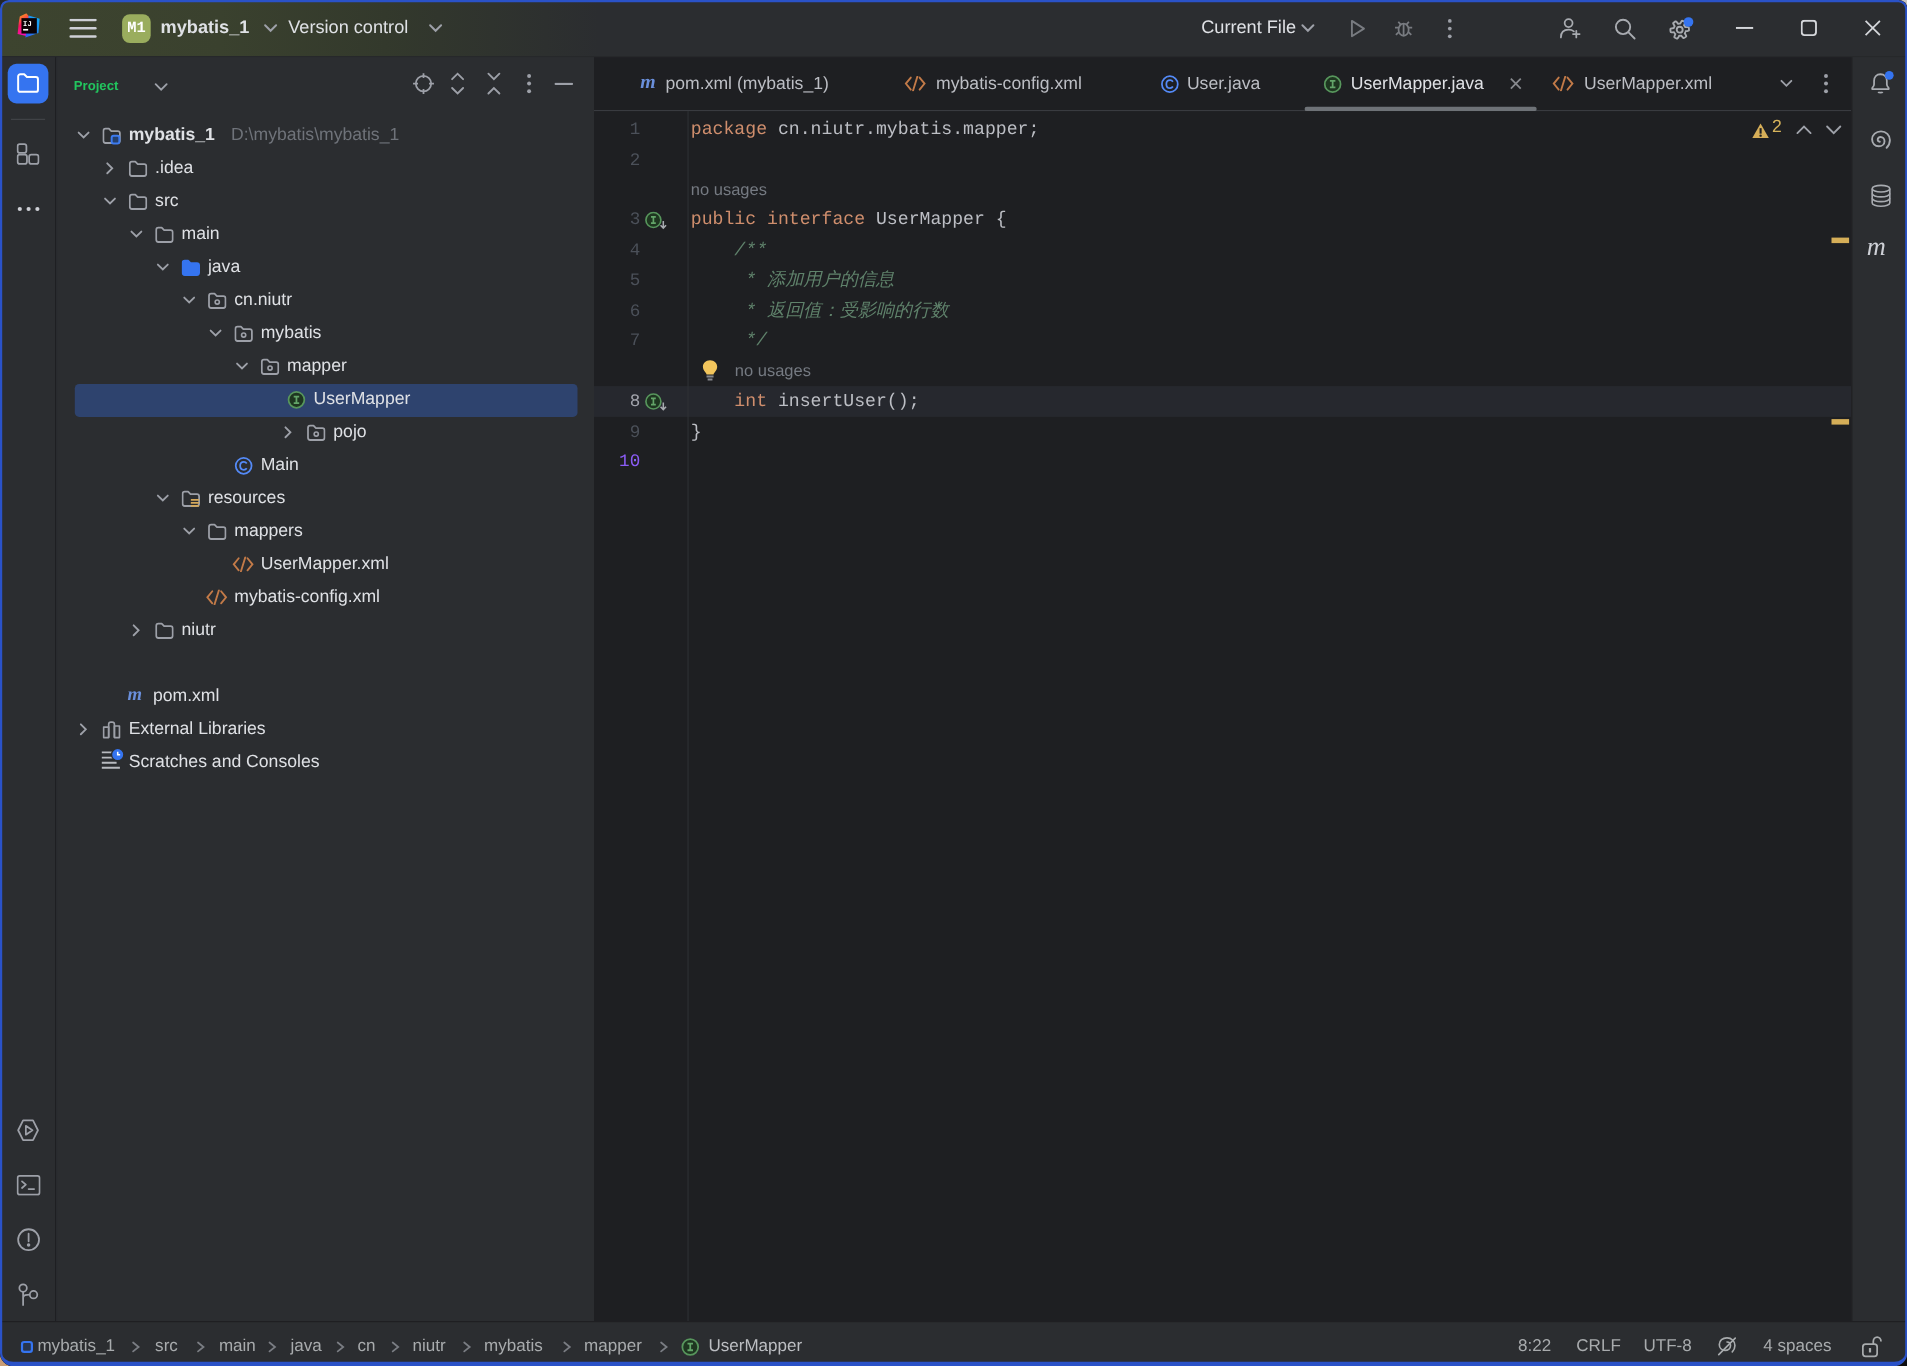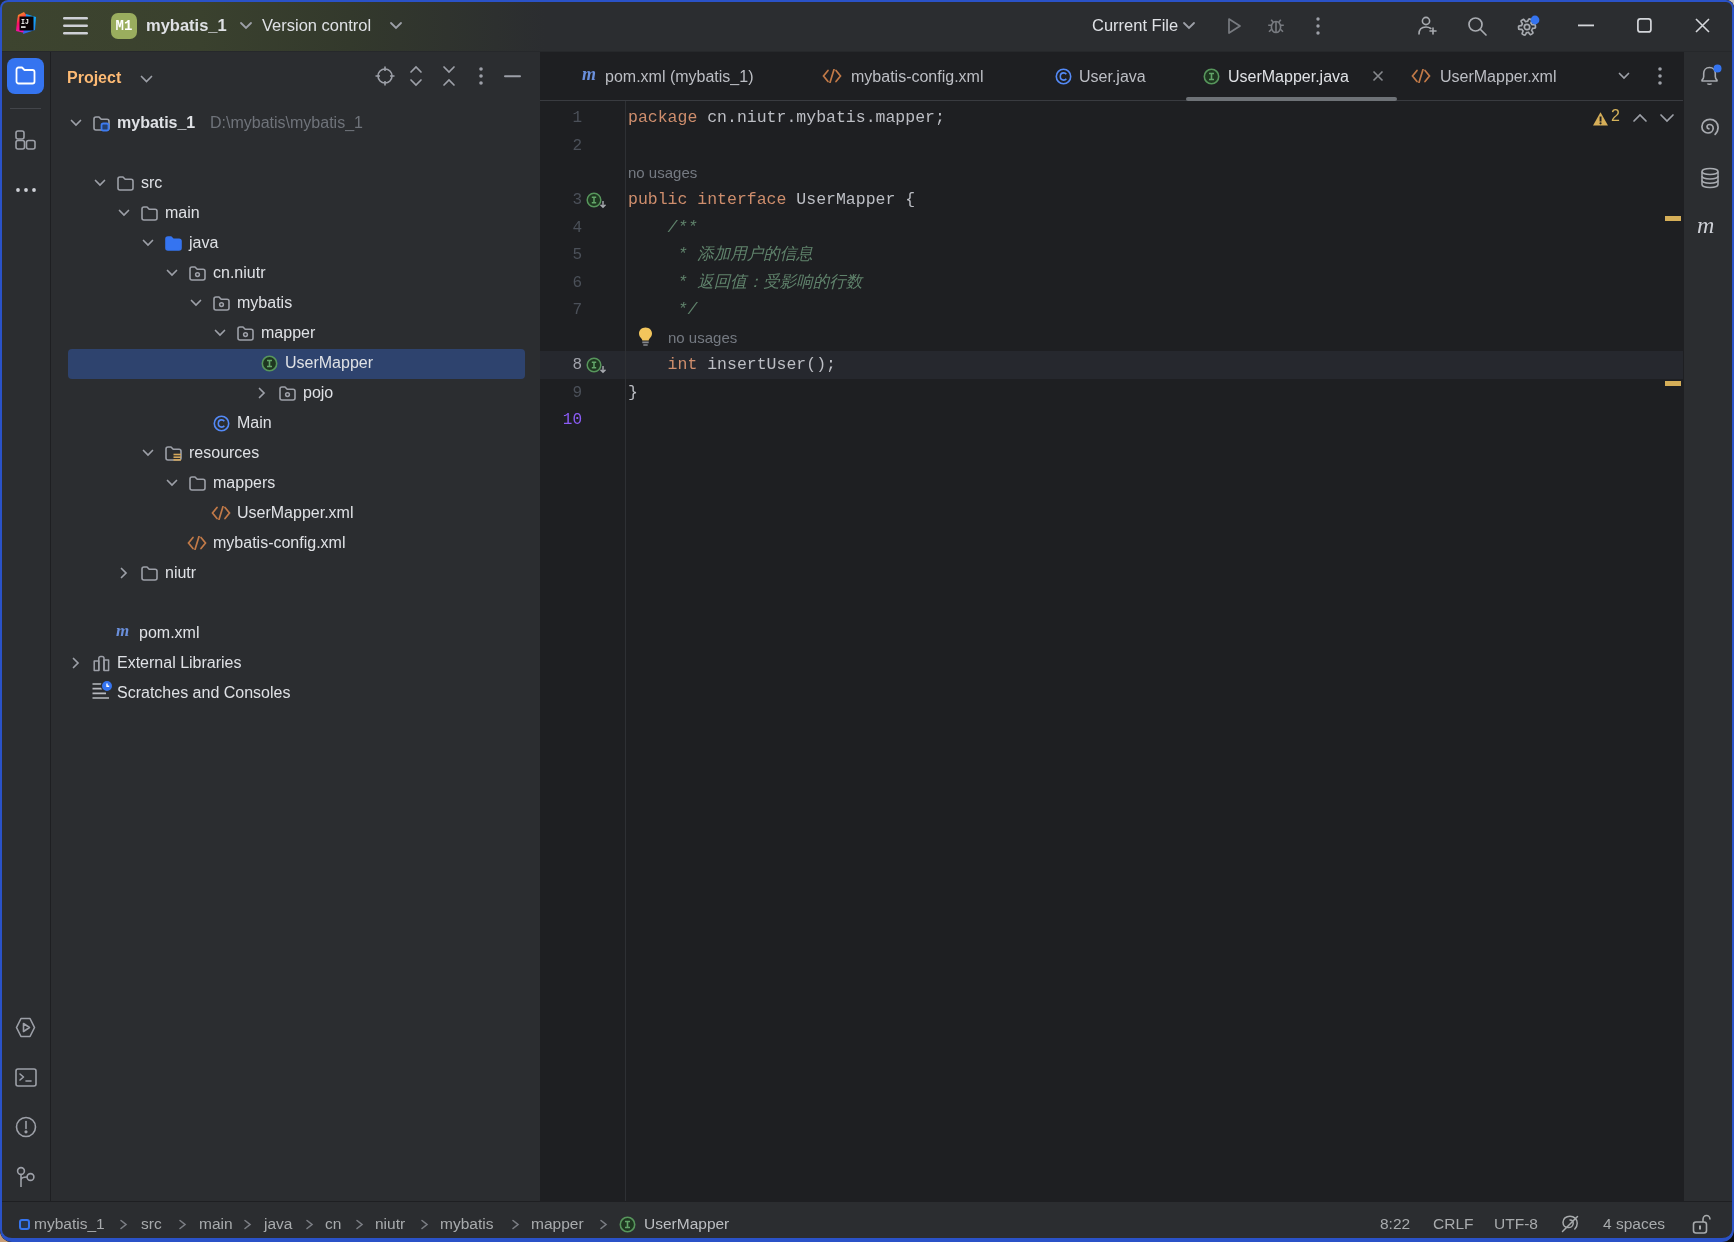--- a/index.html
+++ b/index.html
@@ -203,21 +203,21 @@
     <svg class="abs" style="left:15px;top:1114px" width="21" height="22" viewBox="0 0 21 22">
       <g fill="none" stroke="#9da0a8" stroke-width="1.6">
         <circle cx="6" cy="5" r="3.4"></circle>
           <circle cx="15.5" cy="11" r="3.4"></circle>
         <path d="M6 8.5 V21 M6 14 C6 11 9 11 12 11"></path>
       </g>
     </svg>
   </div>
 
   <div id="projpanel">
-    <div class="abs" style="left:15px;top:2px;height:48px;display:flex;align-items:center;color:#fdba74;font-size:16px;font-weight:bold;">Project</div>
+    <div class="abs" style="left:15px;top:2px;height:48px;display:flex;align-items:center;color:#22c55e;font-size:12px;font-weight:bold;">Project</div>
     <svg class="abs" style="left:88px;top:23px" width="13" height="8" viewBox="0 0 13 8">
         <polyline points="1.5,1.5 6.5,6.5 11.5,1.5" fill="none" stroke="#9da0a8" stroke-width="1.7" stroke-linecap="round"></polyline>
       </svg>
 
     <svg class="abs" style="left:322px;top:13px" width="22" height="22" viewBox="0 0 22 22">
         <g fill="none" stroke="#9da0a8" stroke-width="1.6">
           <circle cx="11" cy="11" r="7"></circle>
           <path d="M11 1.5 V6 M11 16 V20.5 M1.5 11 H6 M16 11 H20.5"></path>
         </g>
       </svg>
@@ -248,20 +248,29 @@
         <div class="row" style="top:0px;">
           <svg class="abs" style="left:18px;top:11px" width="12" height="8" viewBox="0 0 12 8">
             <polyline points="1.5,1.5 6,6 10.5,1.5" fill="none" stroke="#9da0a8" stroke-width="1.7" stroke-linecap="round"></polyline>
           </svg>
           <svg class="abs" style="left:40.5px;top:6.5px" width="17" height="17" viewBox="0 0 17 17">
             <path d="M1 4 C1 2.9 1.9 2 3 2 H6 L8.2 4.2 H14 C15.1 4.2 16 5.1 16 6.2 V13 C16 14.1 15.1 15 14 15 H3 C1.9 15 1 14.1 1 13 Z" fill="none" stroke="#9da0a8" stroke-width="1.6" stroke-linejoin="round"></path>
             <rect x="8.5" y="8.5" width="7" height="7" rx="1.8" fill="#24406e" stroke="#3d7bf0" stroke-width="1.8"></rect>
           </svg>
           <div class="rowtext" style="left:65px;font-weight:bold;">mybatis_1</div>
           <div class="rowtext dim" style="left:158px;">D:\mybatis\mybatis_1</div>
+        </div>
+<div class="row" style="top:30px;">
+          <svg class="abs" style="left:44px;top:9px" width="8" height="12" viewBox="0 0 8 12">
+            <polyline points="1.5,1.5 6,6 1.5,10.5" fill="none" stroke="#9da0a8" stroke-width="1.7" stroke-linecap="round"></polyline>
+          </svg>
+          <svg class="abs" style="left:64.5px;top:6.5px" width="17" height="17" viewBox="0 0 17 17">
+            <path d="M1 4 C1 2.9 1.9 2 3 2 H6 L8.2 4.2 H14 C15.1 4.2 16 5.1 16 6.2 V13 C16 14.1 15.1 15 14 15 H3 C1.9 15 1 14.1 1 13 Z" fill="none" stroke="#9da0a8" stroke-width="1.6" stroke-linejoin="round"></path>
+          </svg>
+          <div class="rowtext" style="left:89px;">.idea</div>
         </div>
 <div class="row" style="top:60px;">
           <svg class="abs" style="left:42px;top:11px" width="12" height="8" viewBox="0 0 12 8">
             <polyline points="1.5,1.5 6,6 10.5,1.5" fill="none" stroke="#9da0a8" stroke-width="1.7" stroke-linecap="round"></polyline>
           </svg>
           <svg class="abs" style="left:64.5px;top:6.5px" width="17" height="17" viewBox="0 0 17 17">
             <path d="M1 4 C1 2.9 1.9 2 3 2 H6 L8.2 4.2 H14 C15.1 4.2 16 5.1 16 6.2 V13 C16 14.1 15.1 15 14 15 H3 C1.9 15 1 14.1 1 13 Z" fill="none" stroke="#9da0a8" stroke-width="1.6" stroke-linejoin="round"></path>
           </svg>
           <div class="rowtext" style="left:89px;">src</div>
         </div>

